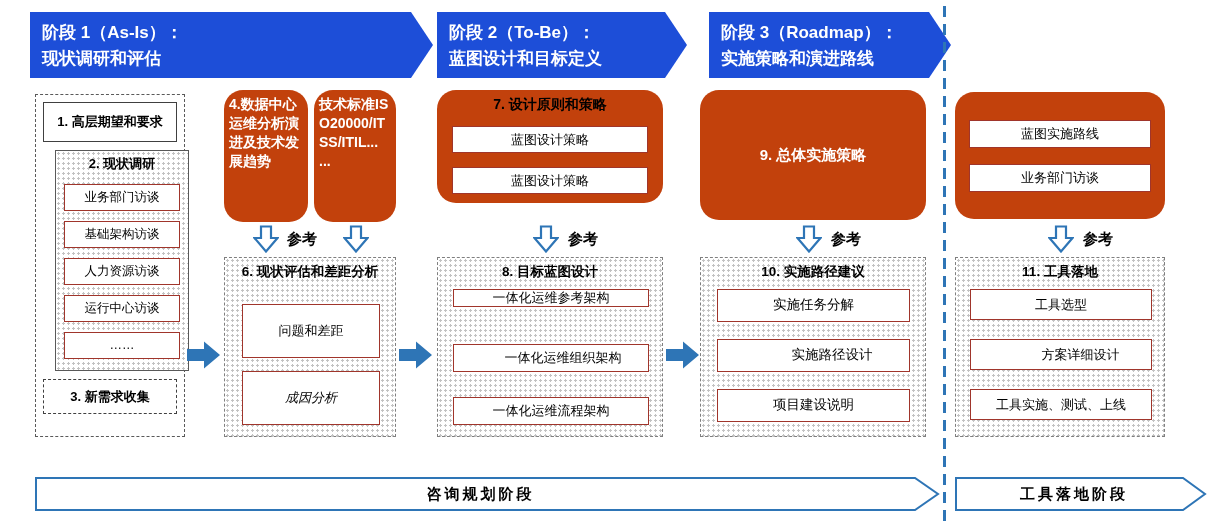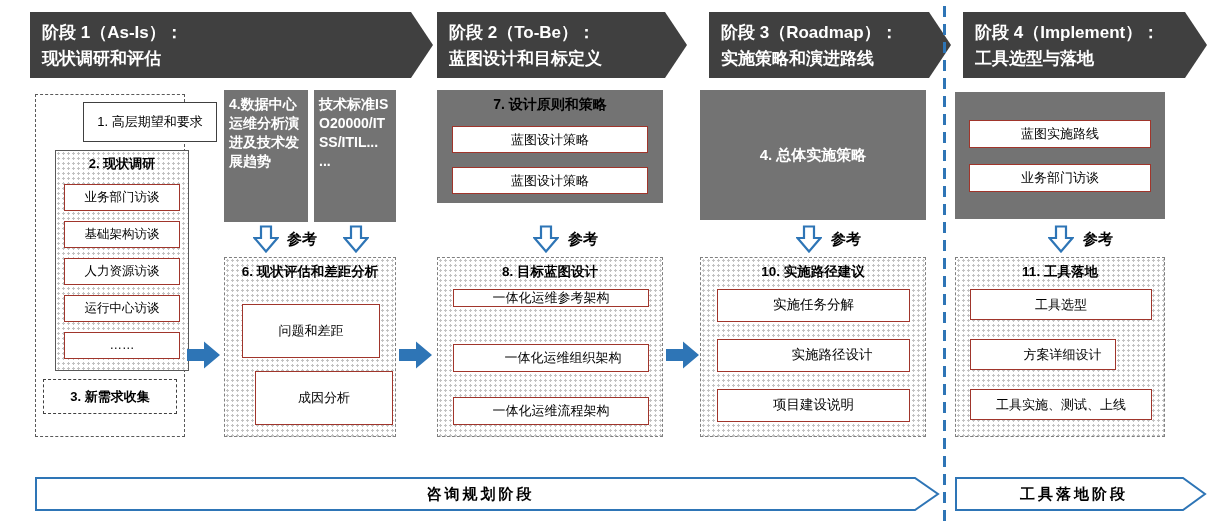--- a/index.html
+++ b/index.html
@@ -1,24 +1,24 @@
 <!DOCTYPE html>
 <html><head>
 <meta charset="utf-8">
 <style>
   * { margin:0; padding:0; box-sizing:border-box; }
   body { font-family:"Liberation Sans","DejaVu Sans",sans-serif; background:#ffffff; }
   #canvas { position:relative; width:1217px; height:530px; background:#fff; overflow:hidden; }
   .abs { position:absolute; }
   .chevron {
-    background:#404040;
+    background:#1d4ed8;
     clip-path:polygon(0 0, calc(100% - 22px) 0, 100% 50%, calc(100% - 22px) 100%, 0 100%);
     color:#fff; font-weight:bold; font-size:17px; line-height:1.55; padding:8px 0 0 12px;
   }
-  .blue-box { background:#737373; }
+  .blue-box { background:#c2410c;border-radius:19px; }
   .dotted {
     background-color:#fff;
     background-image:radial-gradient(#c2c2c2 1px, rgba(0,0,0,0) 1.15px);
     background-size:5px 5px;
     border:1px dashed #7f7f7f;
   }
   .white-item {
     position:absolute; background:#fff; border:1px solid #A0352B;
     display:flex; align-items:center; justify-content:center;
     font-size:13px; color:#000; text-align:center; line-height:1.2;
@@ -47,28 +47,24 @@
     <div>现状调研和评估</div>
   </div>
   <div class="abs chevron" style="left:437px; top:12px; width:250px; height:66px;">
     <div>阶段 2（To-Be）：</div>
     <div>蓝图设计和目标定义</div>
   </div>
   <div class="abs chevron" style="left:700px; top:12px; width:242px; height:66px;margin-left:9px;">
     <div>阶段 3（Roadmap）：</div>
     <div>实施策略和演进路线</div>
   </div>
-  <div class="abs chevron" style="left:963px; top:12px; width:244px; height:66px;">
-    <div>阶段 4（Implement）：</div>
-    <div>工具选型与落地</div>
-  </div>
 
   <div class="abs" style="left:35px; top:94px; width:150px; height:343px; border:1.5px dashed #595959;"></div>
 
-  <div class="abs flexc" style="left:43px; top:102px; width:134px; height:40px; background:#fff; border:1.5px solid #404040; font-size:13px; font-weight:normal; text-align:center;margin-left:40px;">
+  <div class="abs flexc" style="left:43px; top:102px; width:134px; height:40px; background:#fff; border:1.5px solid #404040; font-size:13px; font-weight:bold; text-align:center;">
     <span>1. 高层期望和要求</span>
   </div>
 
   <div class="abs dotted" style="left:55px; top:150px; width:134px; height:221px; border:1px solid #595959;">
     <div class="box-title" style="font-size:13px; padding-top:4px;">2. 现状调研</div>
     <div class="white-item" style="left:8px; top:33px;  width:116px; height:27px; font-size:12.5px;">
         <span>业务部门访谈</span>
       </div>
     <div class="white-item" style="left:8px; top:70px;  width:116px; height:27px; font-size:12.5px;">
         <span>基础架构访谈</span>
@@ -105,21 +101,21 @@
   <div class="ref" style="left:287px; top:230px;">参考</div>
   <svg class="abs" style="left:343px; top:225px;" width="26" height="28" viewBox="0 0 26 28">
     <polygon points="8,1.5 18,1.5 18,13 24.5,13 13,26.5 1.5,13 8,13" fill="#fff" stroke="#2E75B6" stroke-width="2.2"></polygon>
   </svg>
 
   <div class="abs dotted" style="left:224px; top:257px; width:172px; height:180px;">
     <div class="box-title" style="font-size:13.5px; padding:5px 14px 0 14px; line-height:1.3;">6. 现状评估和差距分析</div>
     <div class="white-item" style="left:17px; top:46px;  width:138px; height:54px;">
         <span>问题和差距</span>
       </div>
-    <div class="white-item" style="left:30px; top:113px; width:138px; height:54px;">
+    <div class="white-item" style="left:17px; top:113px; width:138px; height:54px;font-style:italic;">
         <span>成因分析</span>
       </div>
   </div>
 
   <svg class="abs" style="left:399px; top:340px;" width="34" height="30" viewBox="0 0 34 30">
     <polygon points="0,9 17,9 17,1.5 33,15 17,28.5 17,21 0,21" fill="#2E75B6"></polygon>
   </svg>
 
   <div class="abs blue-box" style="left:437px; top:90px; width:226px; height:113px;">
     <div class="box-title" style="font-size:14px; padding-top:6px;">7. 设计原则和策略</div>
@@ -147,21 +143,21 @@
     <div class="white-item" style="left:15px; top:139px; width:196px; height:28px;">
         <span>一体化运维流程架构</span>
       </div>
   </div>
 
   <svg class="abs" style="left:666px; top:340px;" width="34" height="30" viewBox="0 0 34 30">
     <polygon points="0,9 17,9 17,1.5 33,15 17,28.5 17,21 0,21" fill="#2E75B6"></polygon>
   </svg>
 
   <div class="abs blue-box flexc" style="left:700px; top:90px; width:226px; height:130px; color:#fff; font-weight:bold; font-size:15px;">
-    <span>4. 总体实施策略</span>
+    <span>9. 总体实施策略</span>
   </div>
 
   <svg class="abs" style="left:796px; top:225px;" width="26" height="28" viewBox="0 0 26 28">
     <polygon points="8,1.5 18,1.5 18,13 24.5,13 13,26.5 1.5,13 8,13" fill="#fff" stroke="#2E75B6" stroke-width="2.2"></polygon>
   </svg>
   <div class="ref" style="left:831px; top:230px;">参考</div>
 
   <div class="abs dotted" style="left:700px; top:257px; width:226px; height:180px;">
     <div class="box-title" style="font-size:13.5px; padding-top:5px;">10. 实施路径建议</div>
     <div class="white-item" style="left:16px; top:31px;  width:193px; height:33px; font-size:13.5px;">
@@ -189,21 +185,21 @@
   <svg class="abs" style="left:1048px; top:225px;" width="26" height="28" viewBox="0 0 26 28">
     <polygon points="8,1.5 18,1.5 18,13 24.5,13 13,26.5 1.5,13 8,13" fill="#fff" stroke="#2E75B6" stroke-width="2.2"></polygon>
   </svg>
   <div class="ref" style="left:1083px; top:230px;">参考</div>
 
   <div class="abs dotted" style="left:955px; top:257px; width:210px; height:180px;">
     <div class="box-title" style="font-size:13.5px; padding-top:5px;">11. 工具落地</div>
     <div class="white-item" style="left:14px; top:31px;  width:182px; height:31px;">
         <span>工具选型</span>
       </div>
-    <div class="white-item" style="left:14px; top:81px;  width:146px; height:31px;padding-left:39px;">
+    <div class="white-item" style="left:14px; top:81px;  width:182px; height:31px;padding-left:39px;">
         <span>方案详细设计</span>
       </div>
     <div class="white-item" style="left:14px; top:131px; width:182px; height:31px;">
         <span>工具实施、测试、上线</span>
       </div>
   </div>
 
   <div class="abs" style="left:35px; top:477px; width:905px; height:34px;">
     <svg width="905" height="34" viewBox="0 0 905 34">
       <polygon points="1,1 880,1 903,17 880,33 1,33" fill="#fff" stroke="#2E75B6" stroke-width="2"></polygon>

